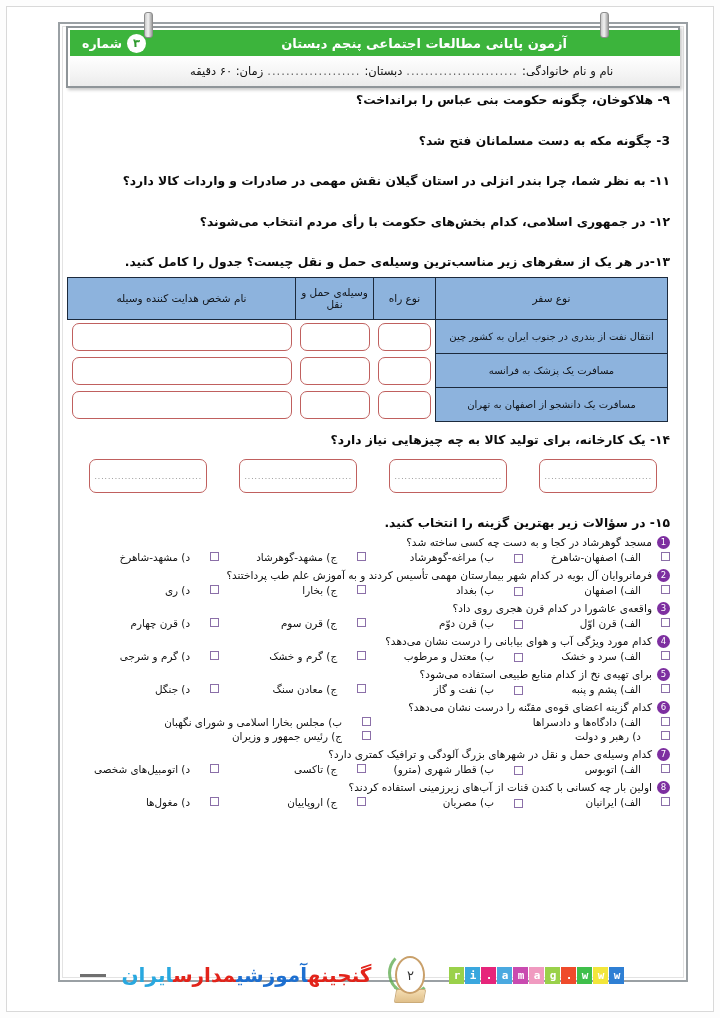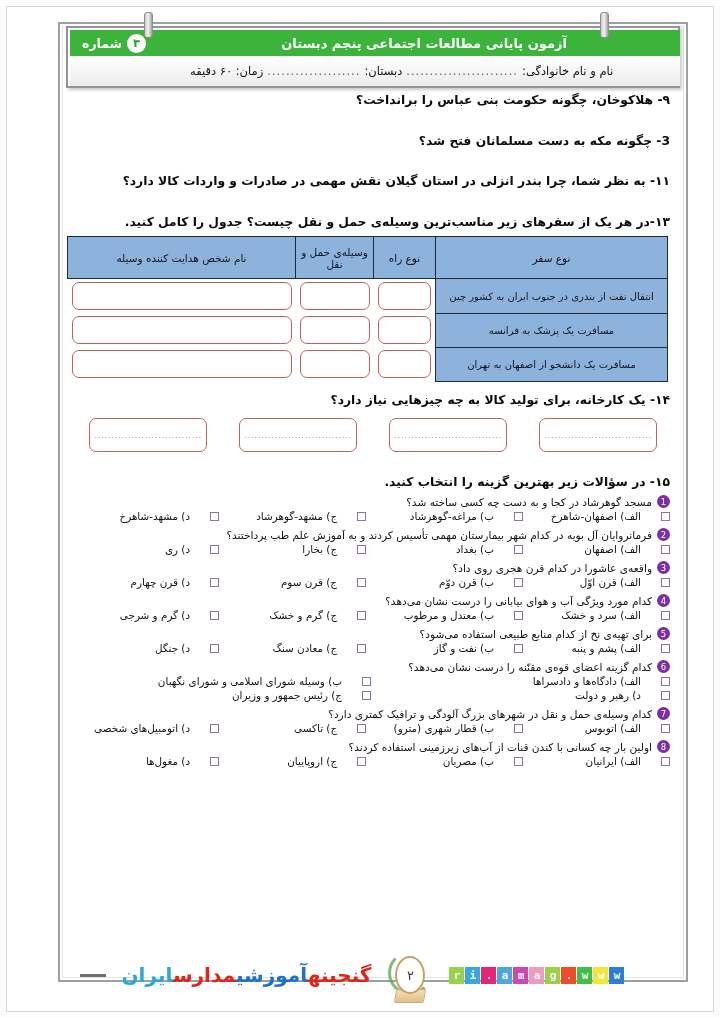--- a/index.html
+++ b/index.html
@@ -240,21 +240,21 @@
     padding-right: 4px;
     white-space: nowrap;
   }
   .opt {
     display: inline-flex;
     flex-direction: row;
     align-items: center;
     gap: 20px;
   }
   .opt-a { width: 150px; }
-  .opt-b { width: 160px; }
+  .opt-b { width: 160px; align-items: flex-end; }
   .opt-c { width: 150px; }
   .opt-d { width: 150px; }
   .chk {
     width: 9px; height: 9px;
     border: 1.2px solid #8b6fa8;
     background: #ffffff;
     flex: 0 0 auto;
     display: inline-block;
   }
   
@@ -366,20 +366,24 @@
     <p class="q-line">
       <span>3-</span>
       <span>چگونه مکه به دست مسلمانان فتح شد؟</span>
     </p>
 
     <p class="q-line">
       <span>۱۱-</span>
       <span>به نظر شما، چرا بندر انزلی در استان گیلان نقش مهمی در صادرات و واردات کالا دارد؟</span>
     </p>
 
+    <p class="q-line">
+      <span>۱۲-</span>
+      <span>در جمهوری اسلامی، کدام بخش‌های حکومت با رأی مردم انتخاب می‌شوند؟</span>
+    </p>
 
     <p class="q-line tight">۱۳-در هر یک از سفرهای زیر مناسب‌ترین وسیله‌ی حمل و نقل چیست؟ جدول را کامل کنید.</p>
 
     <table class="trip-table">
       <colgroup>
         <col class="c-trip">
           <col class="c-road">
           <col class="c-vehicle">
           <col class="c-name">
       </colgroup>
@@ -581,21 +585,21 @@
           <span class="bullet" style="background: rgb(125, 47, 160);">6</span>
           <span class="mc-stem-text">کدام گزینه اعضای قوه‌ی مقنّنه را درست نشان می‌دهد؟</span>
         </div>
         <div class="mc-options two-col" style="margin-bottom:2px;">
           <span class="opt" style="width:300px;">
               <span class="chk"></span>
               <span>الف) دادگاه‌ها و دادسراها</span>
             </span>
           <span class="opt" style="width:300px;">
               <span class="chk"></span>
-              <span>ب) وسیله شورای اسلامی و شورای نگهبان</span>
+              <span>ب) مجلس بخارا اسلامی و شورای نگهبان</span>
             </span>
         </div>
         <div class="mc-options two-col">
           <span class="opt" style="width:300px;">
               <span class="chk"></span>
               <span>د) رهبر و دولت</span>
             </span>
           <span class="opt" style="width:300px;">
               <span class="chk"></span>
               <span>ج) رئیس جمهور و وزیران</span>

